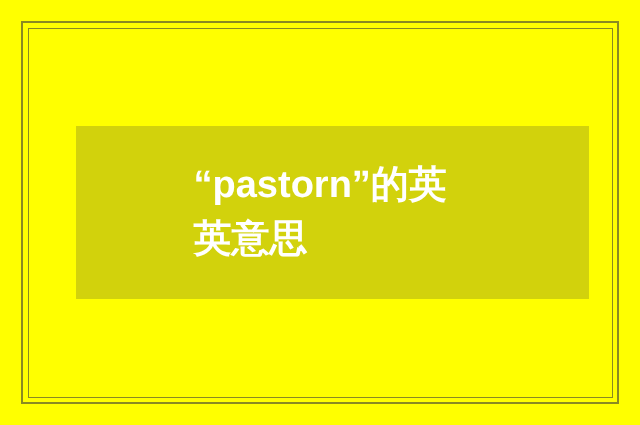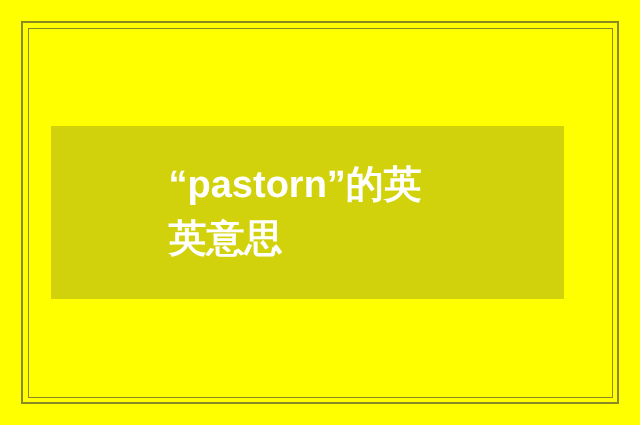--- a/index.html
+++ b/index.html
@@ -40,21 +40,21 @@
     width: 585px;
     height: 370px;
     border: 1.5px solid #8a8a22;
     box-sizing: border-box;
     pointer-events: none;
   }
 
   
   .title-panel {
     position: absolute;
-    left: 51px;
+    left: 76px;
     top: 126px;
     width: 513px;
     height: 173px;
     background: #d2d20c;
     box-sizing: border-box;
     display: flex;
     align-items: center;
     justify-content: center;
   }
 

